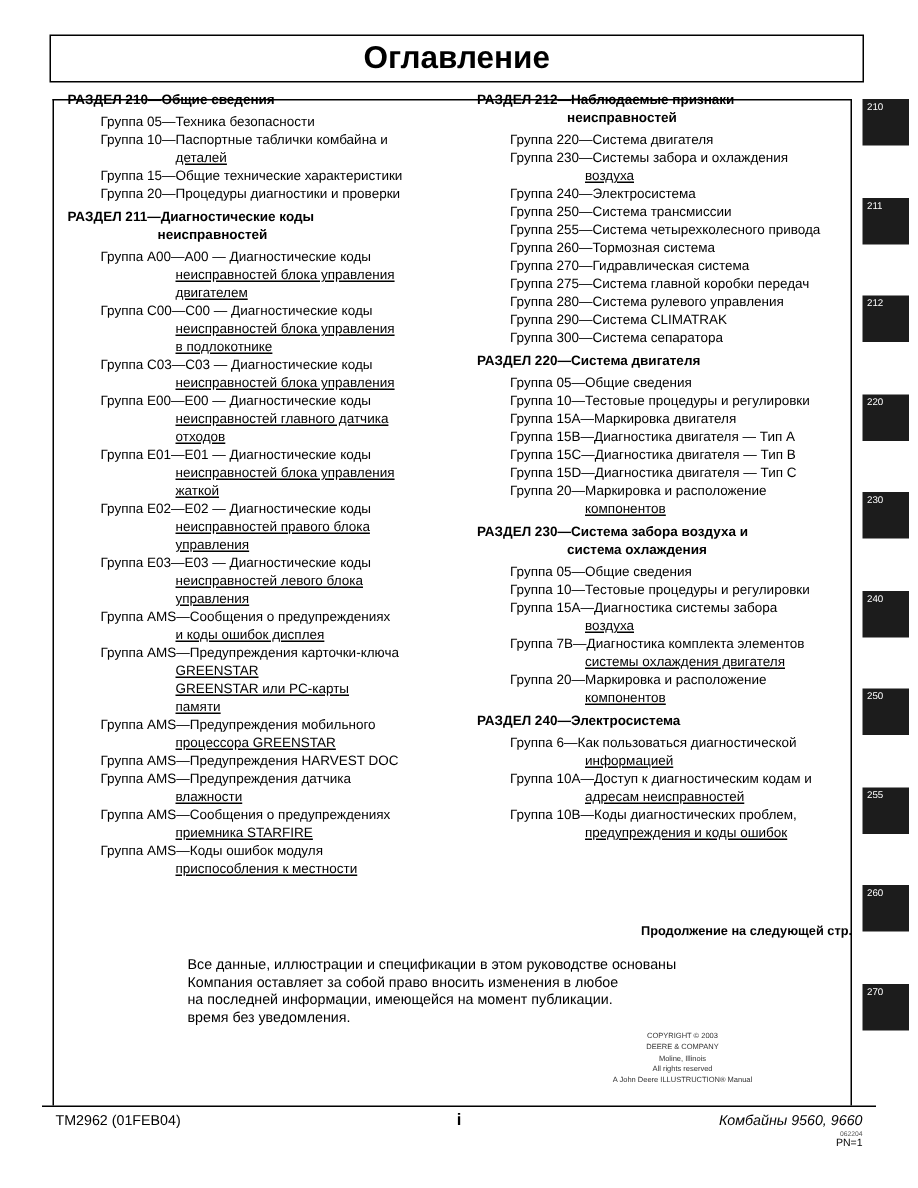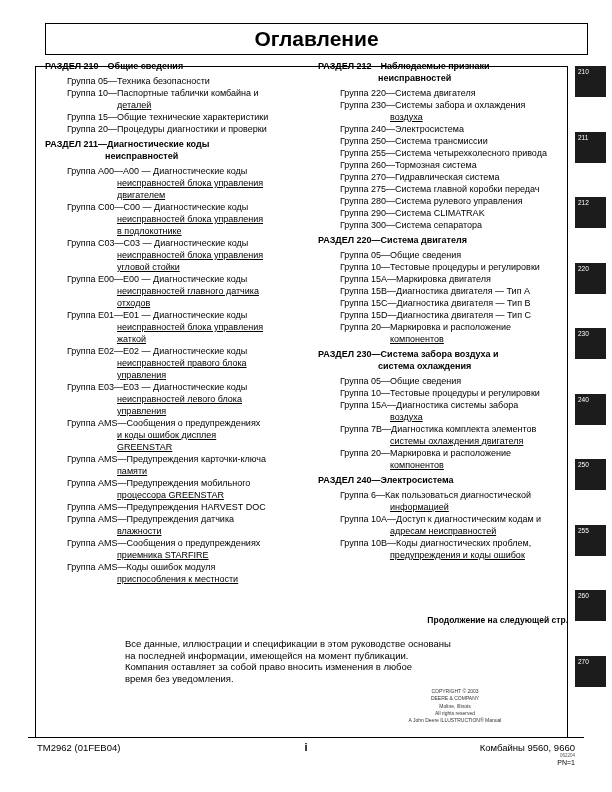--- a/index.html
+++ b/index.html
@@ -6,21 +6,21 @@
   #page {
     position:relative; width:612px; height:792px; background:#ffffff;
     margin:0 auto; overflow:hidden;
     font-family:"Liberation Sans","DejaVu Sans",sans-serif;
     color:#111;
   }
   
   #title-box {
     position:absolute; left:33px; top:23px; width:543px; height:32px;
     border:1.5px solid #000; box-sizing:border-box;
-    display:flex; align-items:center; justify-content:center;margin-left:12px;
+    display:flex; align-items:center; justify-content:center;
   }
   #title-box .t { font-size:21px; font-weight:bold; color:#000; }
 
   
   #main-box {
     position:absolute; left:35px; top:66px; width:533px; height:671px;
     border:1px solid #000; border-bottom:none; box-sizing:border-box;
   }
   #footer-line { position:absolute; left:28px; top:737px; width:556px; height:1px; background:#000; }
 
@@ -52,21 +52,21 @@
   #copyright {
     position:absolute; left:330px; top:688px; width:250px;
     font-size:5px; color:#333; text-align:center;
   }
   #copyright div { line-height:7.3px; }
 
   
   .footer-text { position:absolute; font-size:9.5px; color:#000; }
   #footer-left { left:37px; top:742px; }
   #footer-center { left:0; top:741px; width:612px; text-align:center; font-weight:bold; font-size:11px; }
-  #footer-right { right:37px; top:742px; text-align:left; }
+  #footer-right { right:37px; top:742px; text-align:left;font-style:italic; }
   #footer-code { position:absolute; right:37px; top:753px; font-size:4.5px; color:#555; }
   #footer-pn { position:absolute; right:37px; top:759px; font-size:7px; color:#000; }
 
   
   .tab {
     position:absolute; left:575px; width:31px; height:31px;
     background:#1c1c1c; color:#ffffff; font-size:6.5px;
     padding:2px 0 0 3px; box-sizing:border-box; line-height:7px;
   }
 </style>
@@ -98,37 +98,37 @@
           <div class="toc-line sec-line sec-cont">неисправностей</div>
         </div>
         <div class="toc-line grp-line">Группа A00—A00 — Диагностические коды</div>
         <div class="toc-line grp-cont">неисправностей блока управления</div>
         <div class="toc-line grp-cont">двигателем</div>
         <div class="toc-line grp-line">Группа C00—C00 — Диагностические коды</div>
         <div class="toc-line grp-cont">неисправностей блока управления</div>
         <div class="toc-line grp-cont">в подлокотнике</div>
         <div class="toc-line grp-line">Группа C03—C03 — Диагностические коды</div>
         <div class="toc-line grp-cont">неисправностей блока управления</div>
-        <div class="toc-line grp-cont">угловой стойки</div>
         <div class="toc-line grp-line">Группа E00—E00 — Диагностические коды</div>
         <div class="toc-line grp-cont">неисправностей главного датчика</div>
         <div class="toc-line grp-cont">отходов</div>
         <div class="toc-line grp-line">Группа E01—E01 — Диагностические коды</div>
         <div class="toc-line grp-cont">неисправностей блока управления</div>
         <div class="toc-line grp-cont">жаткой</div>
         <div class="toc-line grp-line">Группа E02—E02 — Диагностические коды</div>
         <div class="toc-line grp-cont">неисправностей правого блока</div>
         <div class="toc-line grp-cont">управления</div>
         <div class="toc-line grp-line">Группа E03—E03 — Диагностические коды</div>
         <div class="toc-line grp-cont">неисправностей левого блока</div>
         <div class="toc-line grp-cont">управления</div>
         <div class="toc-line grp-line">Группа AMS—Сообщения о предупреждениях</div>
         <div class="toc-line grp-cont">и коды ошибок дисплея</div>
+        <div class="toc-line grp-line">Группа AMS—Предупреждения карточки-ключа</div>
         <div class="toc-line grp-cont">GREENSTAR</div>
-        <div class="toc-line grp-line">Группа AMS—Предупреждения карточки-ключа</div>
+        <div class="toc-line grp-cont">GREENSTAR или PC-карты</div>
         <div class="toc-line grp-cont">памяти</div>
         <div class="toc-line grp-line">Группа AMS—Предупреждения мобильного</div>
         <div class="toc-line grp-cont">процессора GREENSTAR</div>
         <div class="toc-line grp-line">Группа AMS—Предупреждения HARVEST DOC</div>
         <div class="toc-line grp-line">Группа AMS—Предупреждения датчика</div>
         <div class="toc-line grp-cont">влажности</div>
         <div class="toc-line grp-line">Группа AMS—Сообщения о предупреждениях</div>
         <div class="toc-line grp-cont">приемника STARFIRE</div>
         <div class="toc-line grp-line">Группа AMS—Коды ошибок модуля</div>
         <div class="toc-line grp-cont">приспособления к местности</div>
@@ -190,22 +190,22 @@
         <div class="toc-line grp-cont">адресам неисправностей</div>
         <div class="toc-line grp-line">Группа 10B—Коды диагностических проблем,</div>
         <div class="toc-line grp-cont">предупреждения и коды ошибок</div>
       </div>
     </div>
 
   <div id="continued-note">Продолжение на следующей стр.</div>
 
   <div id="disclaimer">
       <div>Все данные, иллюстрации и спецификации в этом руководстве основаны</div>
+      <div>Компания оставляет за собой право вносить изменения в любое</div>
       <div>на последней информации, имеющейся на момент публикации.</div>
-      <div>Компания оставляет за собой право вносить изменения в любое</div>
       <div>время без уведомления.</div>
     </div>
 
   <div id="copyright">
       <div>COPYRIGHT © 2003</div>
       <div>DEERE &amp; COMPANY</div>
       <div>Moline, Illinois</div>
       <div>All rights reserved</div>
       <div>A John Deere ILLUSTRUCTION® Manual</div>
     </div>

